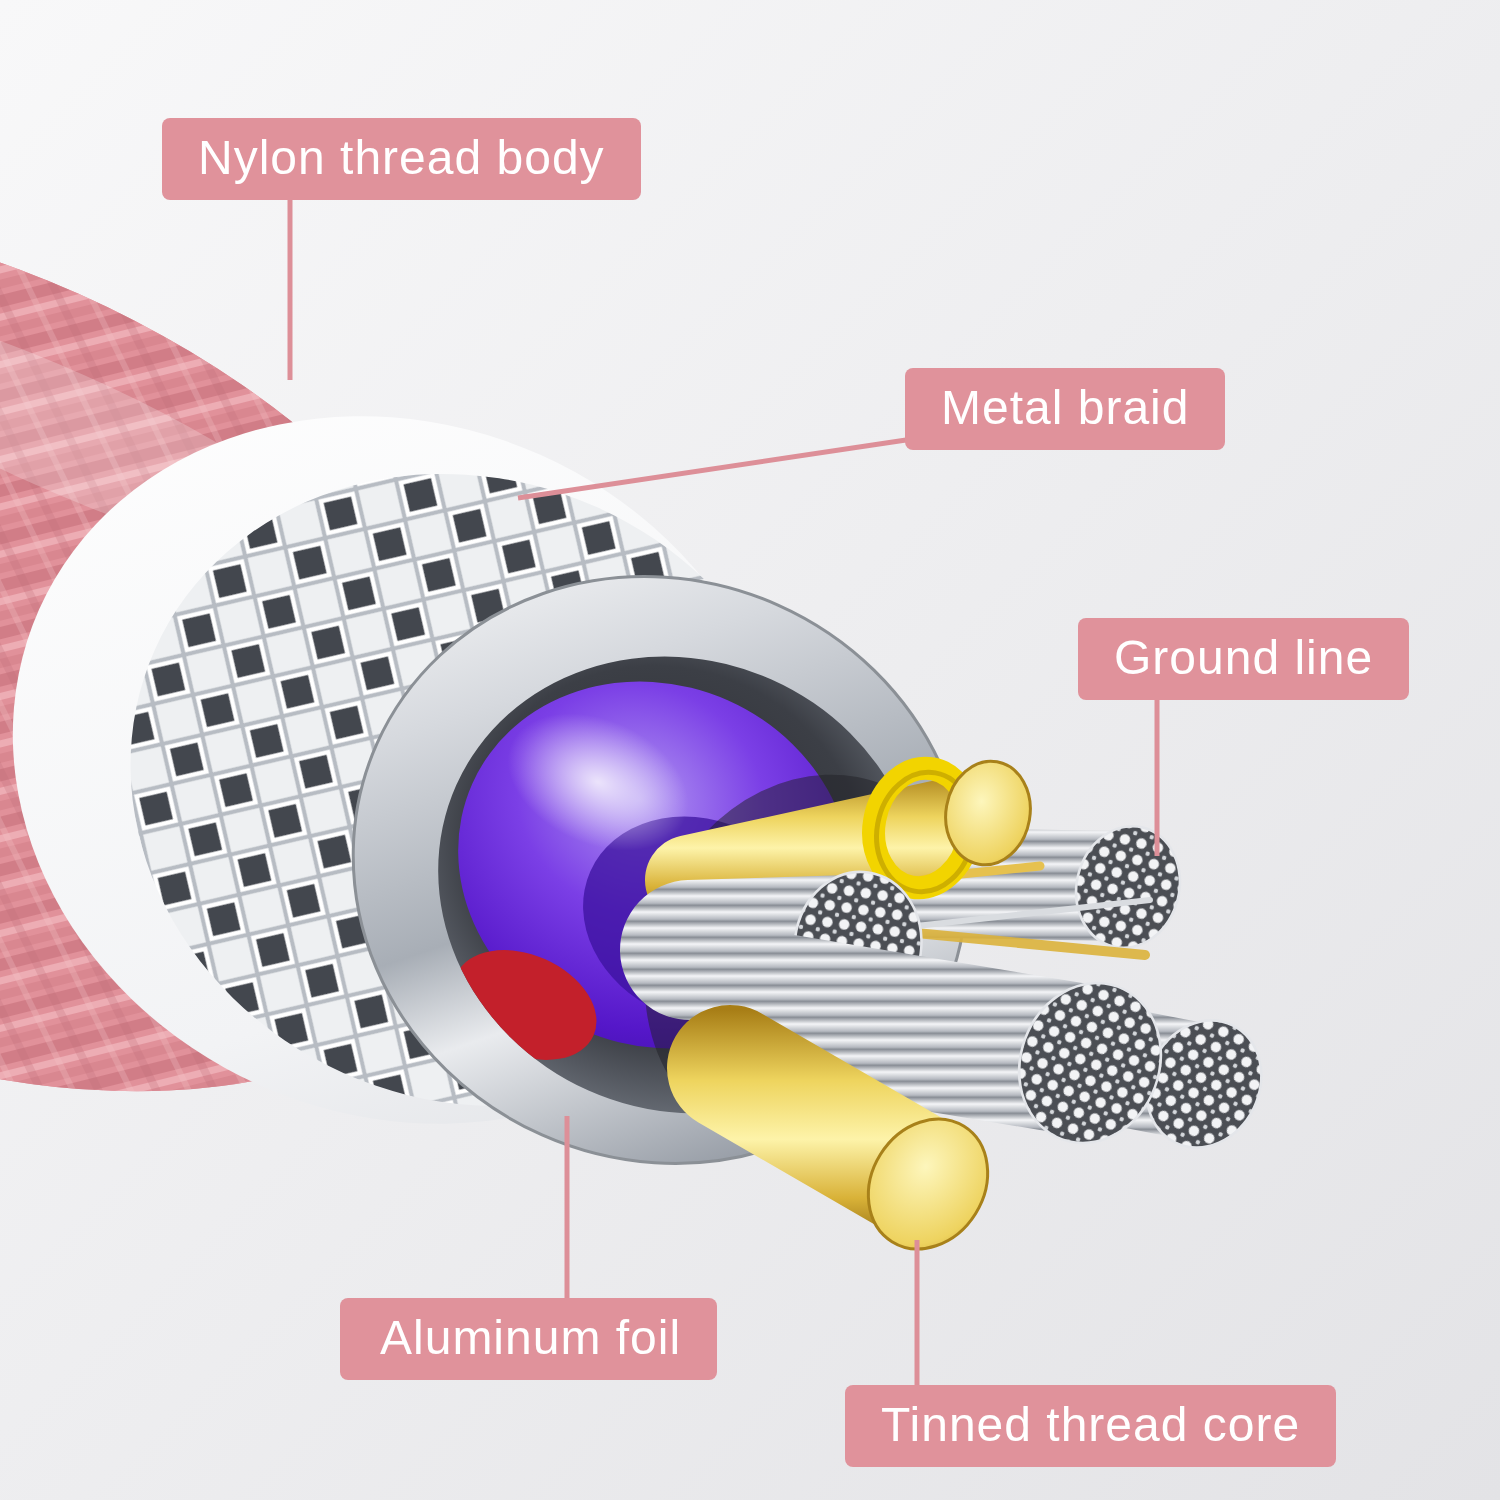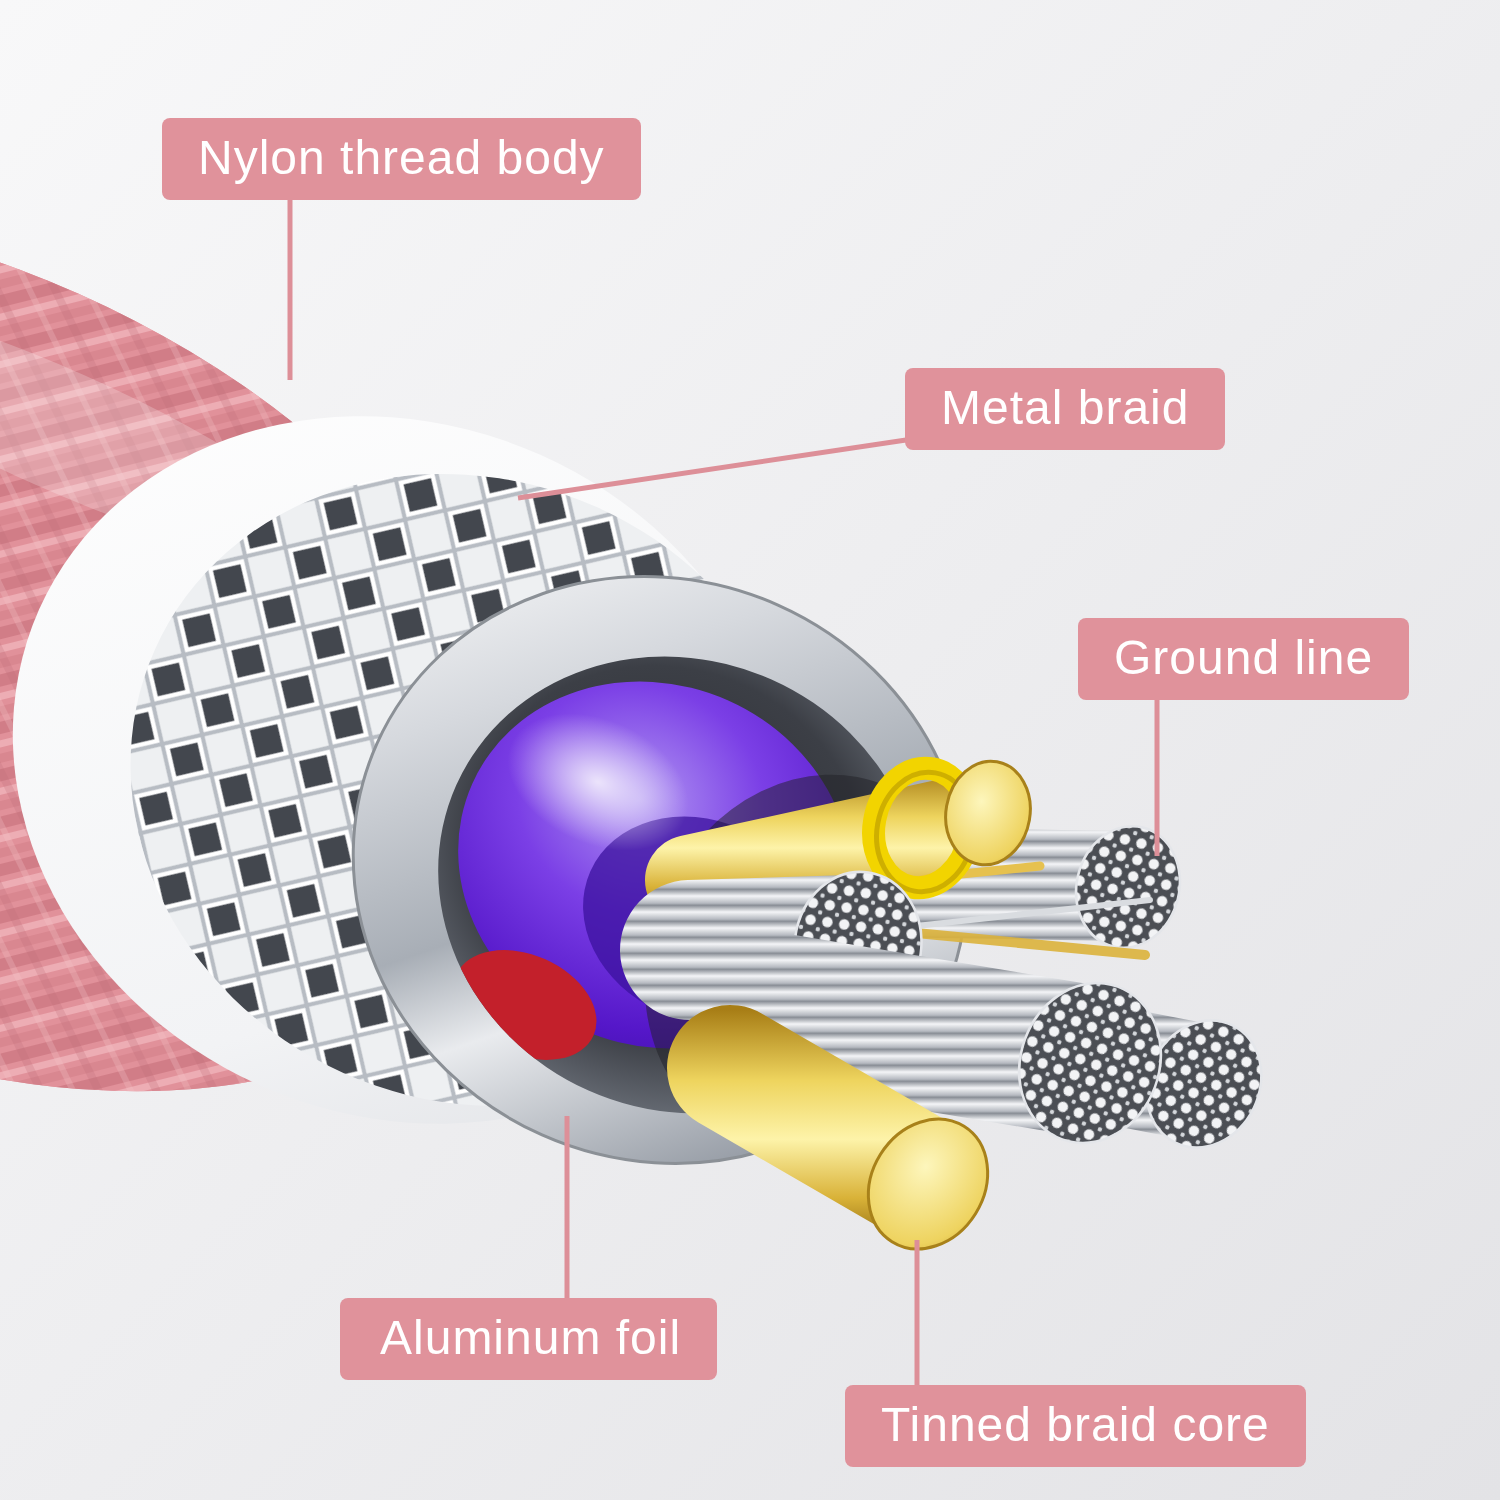--- a/index.html
+++ b/index.html
@@ -221,15 +221,15 @@
   </svg>
 
   <div class="label" style="left:162px; top:118px;">Nylon thread body</div>
 
   <div class="label" style="left:1078px; top:618px;">Ground line</div>
 
   <div class="label" style="left:905px; top:368px;">Metal braid</div>
 
   <div class="label" style="left:340px; top:1298px;padding-left:40px;">Aluminum foil</div>
 
-  <div class="label" style="left:845px; top:1385px;">Tinned braid core</div>
+  <div class="label" style="left:845px; top:1385px;">Tinned thread core</div>
 
 </div>
 
 </body></html>

